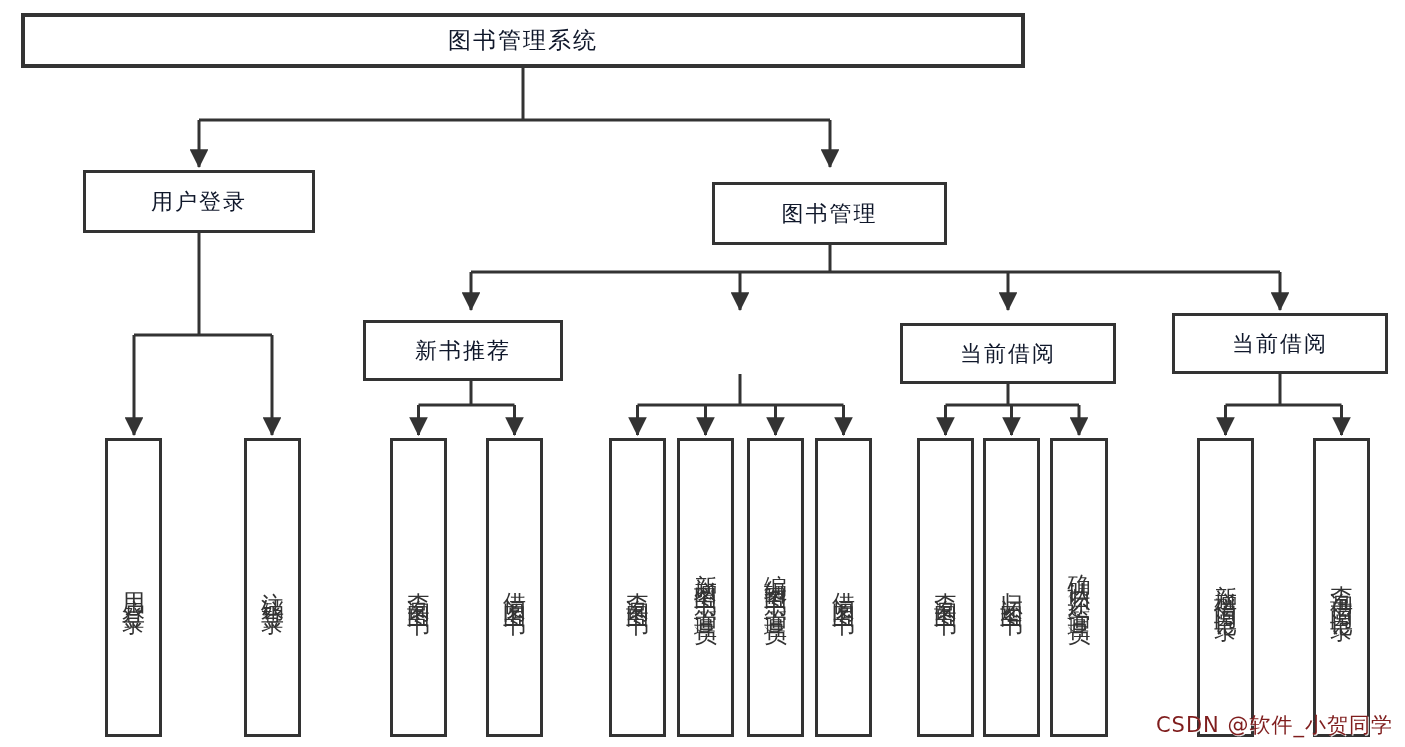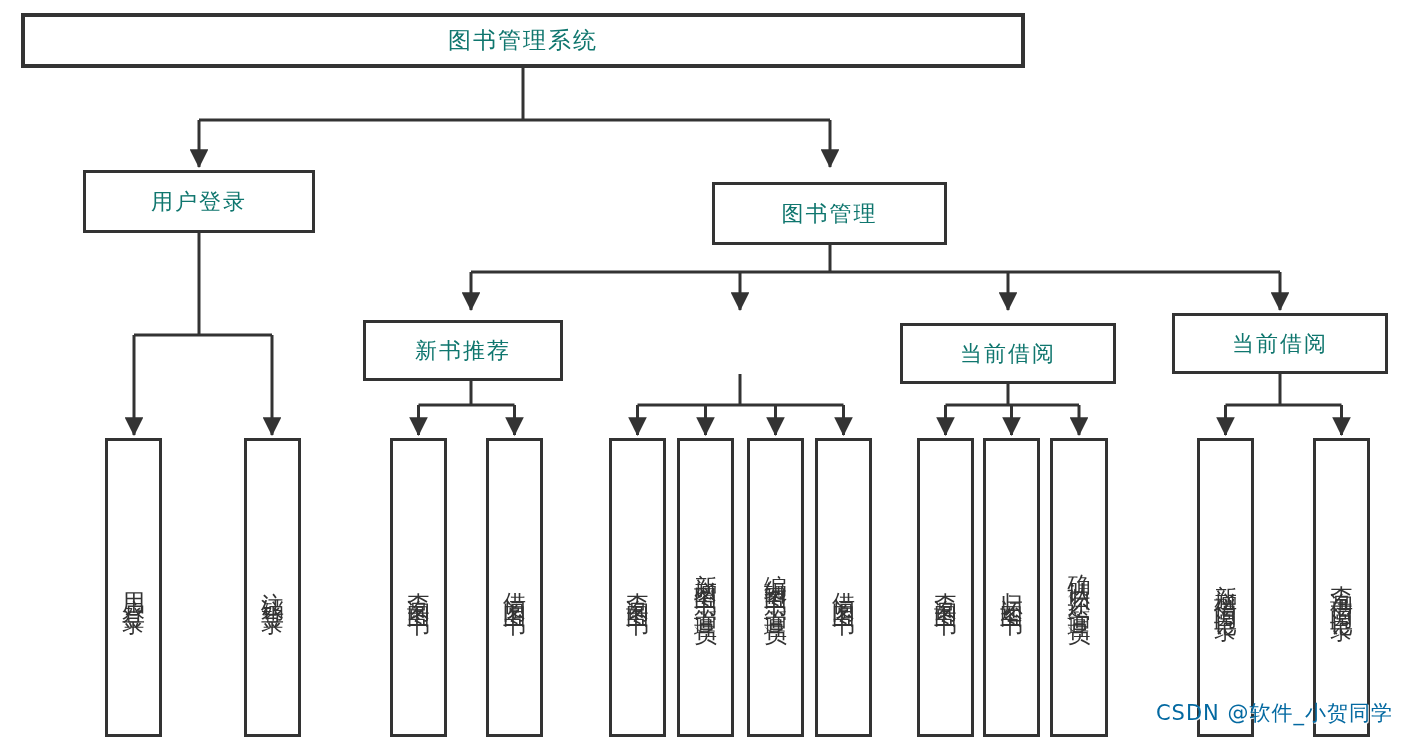--- a/index.html
+++ b/index.html
@@ -29,42 +29,42 @@
     display: flex;
     align-items: center;
     justify-content: center;
     z-index: 2;
   }
   .node.root {
     border-width: 4px;
   }
   .hlabel {
     font-size: 22px;
-    color: #0f766e;
+    color: #0f172a;
     letter-spacing: 2px;
     white-space: nowrap;
   }
   .root .hlabel {
     font-size: 23px;
   }
   .vlabel {
     writing-mode: vertical-rl;
     text-orientation: mixed;
     font-size: 23px;
     color: #333333;
     letter-spacing: 7px;
     line-height: 1;
     white-space: nowrap;
   }
   .watermark {
     position: absolute;
     right: 12px;
-    bottom: 20px;
+    bottom: 8px;
     font-size: 21px;
-    color: #0369a1;
+    color: #7f1d1d;
     letter-spacing: 1px;
     z-index: 5;
     text-shadow: 1px 1px 0 rgba(255,255,255,0.9);
     white-space: nowrap;
   }
 </style>
 </head>
 <body>
 
 <div id="canvas">

